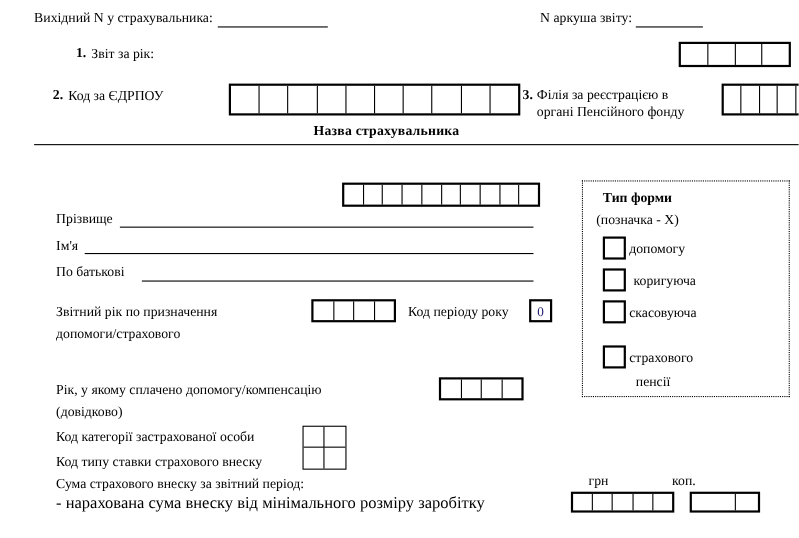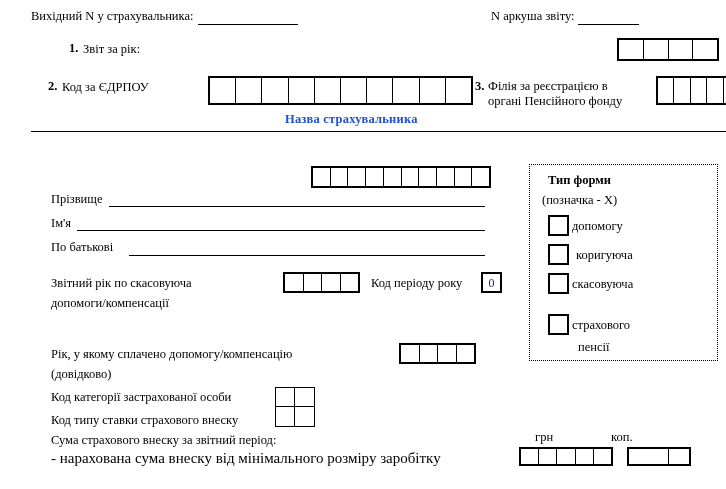--- a/index.html
+++ b/index.html
@@ -27,21 +27,21 @@
     line-height: 14px;
     color: #000;
   }
   .txt.b { font-weight: bold; }
   .txt.sm { font-size: 15px; }
   .grey-label {
     position: absolute;
     white-space: nowrap;
     font-weight: bold;
     font-size: 12.5px;
-    color: #1d4ed8;
+    color: #000000;
     letter-spacing: 0.2px;
   }
   
   .uline {
     position: absolute;
     height: 0;
     border-bottom: 1.6px solid #000;
   }
   .thinline {
     position: absolute;
@@ -174,22 +174,22 @@
 
   <div class="txt" style="left:28px; top:192px;">Прізвище</div>
   <div class="thinline" style="left:86px; top:206px; width:376px;"></div>
 
   <div class="txt" style="left:28px; top:216px;">Ім'я</div>
   <div class="thinline" style="left:54px; top:230px; width:408px;"></div>
 
   <div class="txt" style="left:28px; top:240px;">По батькові</div>
   <div class="thinline" style="left:106px; top:255px; width:356px;"></div>
 
-  <div class="txt" style="left:28px; top:276px;">Звітний рік по скасовуюча</div>
-  <div class="txt" style="left:28px; top:296px;">допомоги/компенсації</div>
+  <div class="txt" style="left:28px; top:276px;">Звітний рік по призначення</div>
+  <div class="txt" style="left:28px; top:296px;">допомоги/страхового</div>
 
   <div class="cellbox" id="accrual-year-box" style="left:260px; top:272px; width:77px; height:21px;">
       <div class="cell"></div>
       <div class="cell"></div>
       <div class="cell"></div>
       <div class="cell"></div>
     </div>
 
   <div class="txt" style="left:348px; top:276px;">Код періоду року</div>
   <div class="cellbox" id="year-code-box" style="left:458px; top:272px; width:21px; height:21px;">

